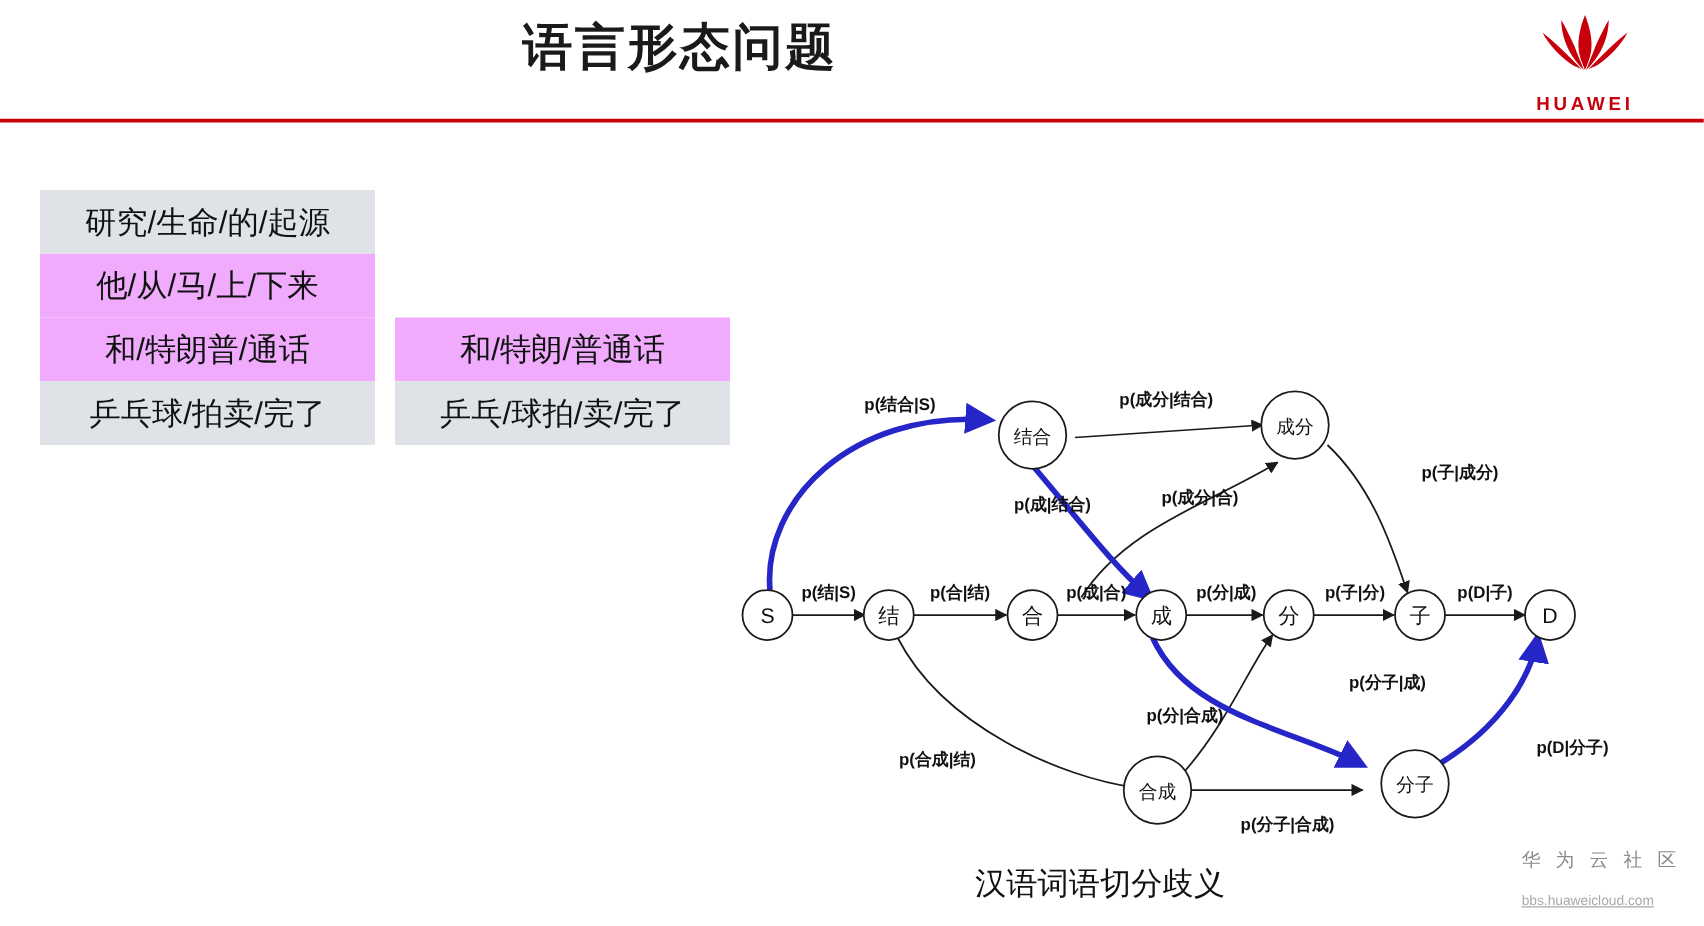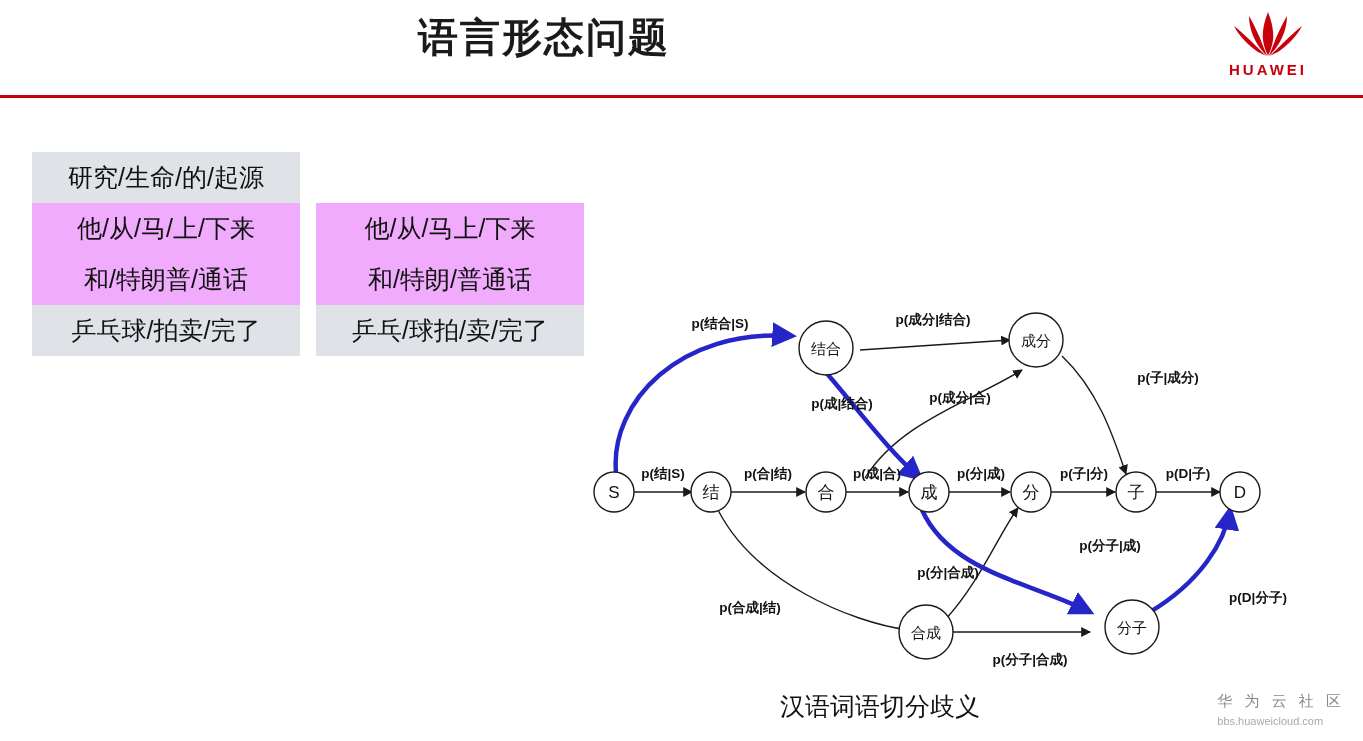--- a/index.html
+++ b/index.html
@@ -56,21 +56,21 @@
   #brand-mark {
     width: 130px;
     height: 52px;
     position: relative;
   }
   #brand-name {
     font-size: 15px;
     font-weight: bold;
     letter-spacing: 3px;
     color: #c7000b;
-    margin-top: 1px;
+    margin-top: 15px;
   }
 
   
   #segmentation-table {
     position: absolute;
     left: 32px;
     top: 152px;
     width: 552px;
   }
   .seg-row {
@@ -134,21 +134,22 @@
     text-align: left;
   }
   #watermark-title {
     font-size: 15px;
     color: #8a8a8a;
     letter-spacing: 4px;
   }
   #watermark-url {
     font-size: 11px;
     color: #a9a9a9;
-    margin-top: 4px;
+    margin-top: 17px;
+    text-decoration: underline;
   }
 </style>
 </head>
 <body>
 
 <div id="slide-header">
   <div id="slide-title">语言形态问题</div>
 
   <div id="brand-logo">
     <div id="brand-mark">
@@ -167,21 +168,20 @@
 
   <div id="header-rule"></div>
 </div>
 
 <div id="segmentation-table">
   <div class="seg-row shaded">
     <div class="seg-cell left">研究/生命/的/起源</div>
   </div>
   <div class="seg-row plain">
     <div class="seg-cell left">他/从/马/上/下来</div>
-    <div class="seg-cell right">他/从/马上/下来</div>
   </div>
   <div class="seg-row plain">
     <div class="seg-cell left">和/特朗普/通话</div>
     <div class="seg-cell right">和/特朗/普通话</div>
   </div>
   <div class="seg-row shaded">
     <div class="seg-cell left">乒乓球/拍卖/完了</div>
     <div class="seg-cell right">乒乓/球拍/卖/完了</div>
   </div>
 </div>

